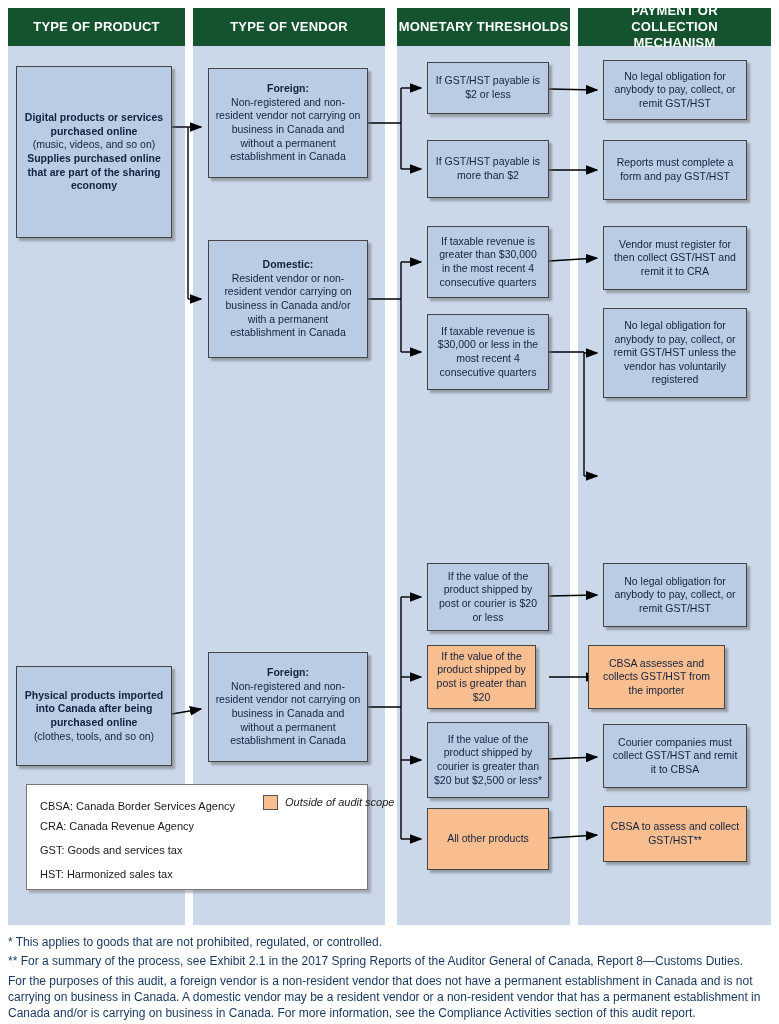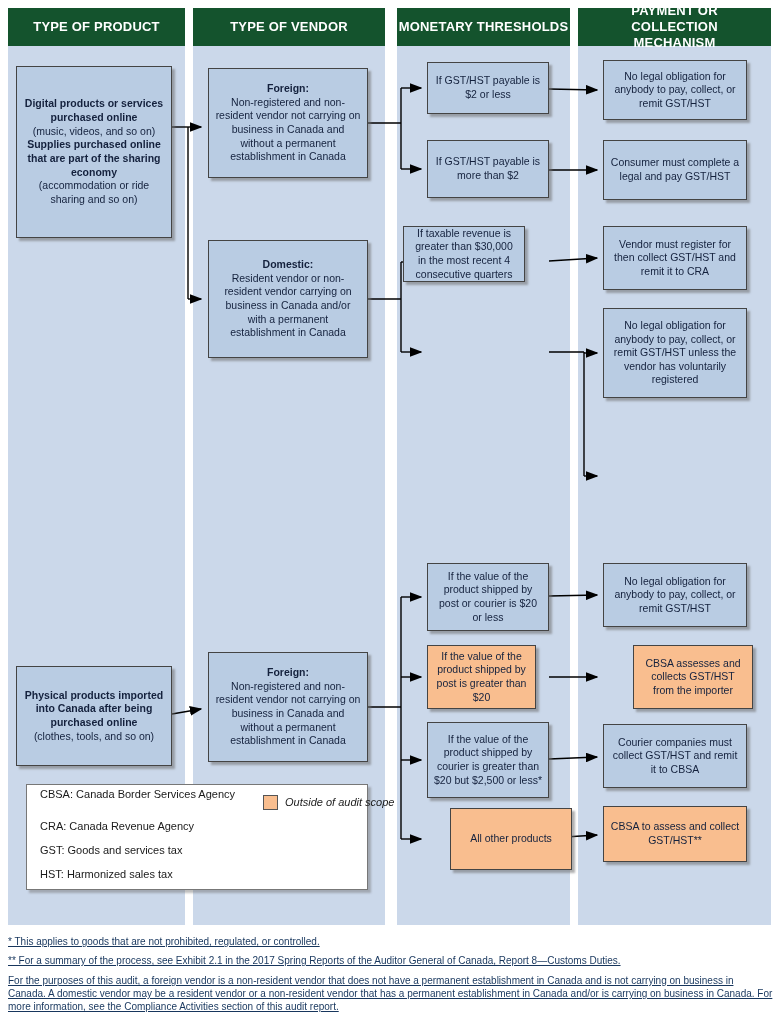--- a/index.html
+++ b/index.html
@@ -24,21 +24,21 @@
   .box.orange { background:#f9be8f; }
   .box .bold { font-weight:bold; }
   .box .mt8 { }
 
   .legend { position:absolute; background:#ffffff; border:1px solid #777777;
             box-shadow:3px 3px 2px rgba(110,110,110,.45); font-size:11px; color:#1a1a1a; }
   .legend-item { position:absolute; left:13px; white-space:nowrap; }
   .swatch { position:absolute; width:15px; height:15px; background:#f9be8f; border:1px solid #555555; }
   .legend-scope-label { position:absolute; white-space:nowrap;font-style:italic; }
 
-  .notes { position:absolute; color:#17365d; font-size:10px; line-height:1.32;text-decoration:underline; }
+  .notes { position:absolute; color:#17365d; font-size:12px; line-height:1.32; }
 </style>
 </head>
 <body>
 
 <div class="canvas">
 
   <div class="strip" style="left:8px;width:177px"></div>
   <div class="strip" style="left:193px;width:192px"></div>
   <div class="strip" style="left:397px;width:173px"></div>
   <div class="strip" style="left:578px;width:193px"></div>
@@ -102,21 +102,20 @@
       <line x1="549" y1="677" x2="597" y2="677" marker-end="url(#ah)"></line>
       <line x1="549" y1="759" x2="597" y2="757" marker-end="url(#ah)"></line>
       <line x1="549" y1="838" x2="597" y2="835" marker-end="url(#ah)"></line>
     </g>
   </svg>
 
   <div class="box" style="left:16px;top:66px;width:156px;height:172px">
     <span class="bold">Digital products or services purchased online</span>
     <span>(music, videos, and so on)</span>
     <span class="bold mt8">Supplies purchased online that are part of the sharing economy</span>
-    <span>(accommodation or ride sharing and so on)</span>
   </div>
 
   <div class="box" style="left:16px;top:666px;width:156px;height:100px">
     <span class="bold">Physical products imported into Canada after being purchased online</span>
     <span>(clothes, tools, and so on)</span>
   </div>
 
   <div class="box" style="left:208px;top:68px;width:160px;height:110px">
     <span class="bold">Foreign:</span>
     <span>Non-registered and non-resident vendor not carrying on business in Canada and without a permanent establishment in Canada</span>
@@ -131,63 +130,66 @@
     <span class="bold">Foreign:</span>
     <span>Non-registered and non-resident vendor not carrying on business in Canada and without a permanent establishment in Canada</span>
   </div>
 
   <div class="box" style="left:427px;top:62px;width:122px;height:52px">
       <span>If GST/HST payable is $2 or less</span>
     </div>
   <div class="box" style="left:427px;top:140px;width:122px;height:58px">
       <span>If GST/HST payable is more than $2</span>
     </div>
-  <div class="box" style="left:403px;top:226px;width:122px;height:56px">
+  <div class="box" style="left:427px;top:226px;width:122px;height:72px">
       <span>If taxable revenue is greater than $30,000 in the most recent 4 consecutive quarters</span>
+    </div>
+  <div class="box" style="left:427px;top:314px;width:122px;height:76px">
+      <span>If taxable revenue is $30,000 or less in the most recent 4 consecutive quarters</span>
     </div>
   <div class="box" style="left:427px;top:563px;width:122px;height:68px">
       <span>If the value of the product shipped by post or courier is $20 or less</span>
     </div>
   <div class="box orange" style="left:427px;top:645px;width:109px;height:64px">
       <span>If the value of the product shipped by post is greater than $20</span>
     </div>
   <div class="box" style="left:427px;top:722px;width:122px;height:76px">
       <span>If the value of the product shipped by courier is greater than $20 but $2,500 or less*</span>
     </div>
-  <div class="box orange" style="left:450px;top:808px;width:122px;height:62px">
+  <div class="box orange" style="left:427px;top:808px;width:122px;height:62px">
       <span>All other products</span>
     </div>
 
   <div class="box" style="left:603px;top:60px;width:144px;height:60px">
       <span>No legal obligation for anybody to pay, collect, or remit GST/HST</span>
     </div>
   <div class="box" style="left:603px;top:140px;width:144px;height:60px">
-      <span>Consumer must complete a legal and pay GST/HST</span>
+      <span>Reports must complete a form and pay GST/HST</span>
     </div>
   <div class="box" style="left:603px;top:226px;width:144px;height:64px">
       <span>Vendor must register for then collect GST/HST and remit it to CRA</span>
     </div>
   <div class="box" style="left:603px;top:308px;width:144px;height:90px">
       <span>No legal obligation for anybody to pay, collect, or remit GST/HST unless the vendor has voluntarily registered</span>
     </div>
   <div class="box" style="left:603px;top:563px;width:144px;height:64px">
       <span>No legal obligation for anybody to pay, collect, or remit GST/HST</span>
     </div>
-  <div class="box orange" style="left:633px;top:645px;width:120px;height:64px">
+  <div class="box orange" style="left:588px;top:645px;width:137px;height:64px">
       <span>CBSA assesses and collects GST/HST from the importer</span>
     </div>
   <div class="box" style="left:603px;top:724px;width:144px;height:64px">
       <span>Courier companies must collect GST/HST and remit it to CBSA</span>
     </div>
   <div class="box orange" style="left:603px;top:806px;width:144px;height:56px">
       <span>CBSA to assess and collect GST/HST**</span>
     </div>
 
   <div class="legend" style="left:26px;top:784px;width:342px;height:106px">
-    <div class="legend-item" style="top:3px">CBSA: Canada Border Services Agency</div>
+    <div class="legend-item" style="top:15px">CBSA: Canada Border Services Agency</div>
     <div class="legend-item" style="top:35px">CRA: Canada Revenue Agency</div>
     <div class="legend-item" style="top:59px">GST: Goods and services tax</div>
     <div class="legend-item" style="top:83px">HST: Harmonized sales tax</div>
     <div class="swatch" style="left:236px;top:10px"></div>
     <div class="legend-scope-label" style="left:258px;top:11px">Outside of audit scope</div>
   </div>
 
   <div class="notes" style="left:8px;top:935px;width:765px">* This applies to goods that are not prohibited, regulated, or controlled.</div>
   <div class="notes" style="left:8px;top:954px;width:765px">** For a summary of the process, see Exhibit 2.1 in the 2017 Spring Reports of the Auditor General of Canada, Report 8—Customs Duties.</div>
   <div class="notes" style="left:8px;top:974px;width:765px">For the purposes of this audit, a foreign vendor is a non-resident vendor that does not have a permanent establishment in Canada and is not carrying on business in Canada. A domestic vendor may be a resident vendor or a non-resident vendor that has a permanent establishment in Canada and/or is carrying on business in Canada. For more information, see the Compliance Activities section of this audit report.</div>

